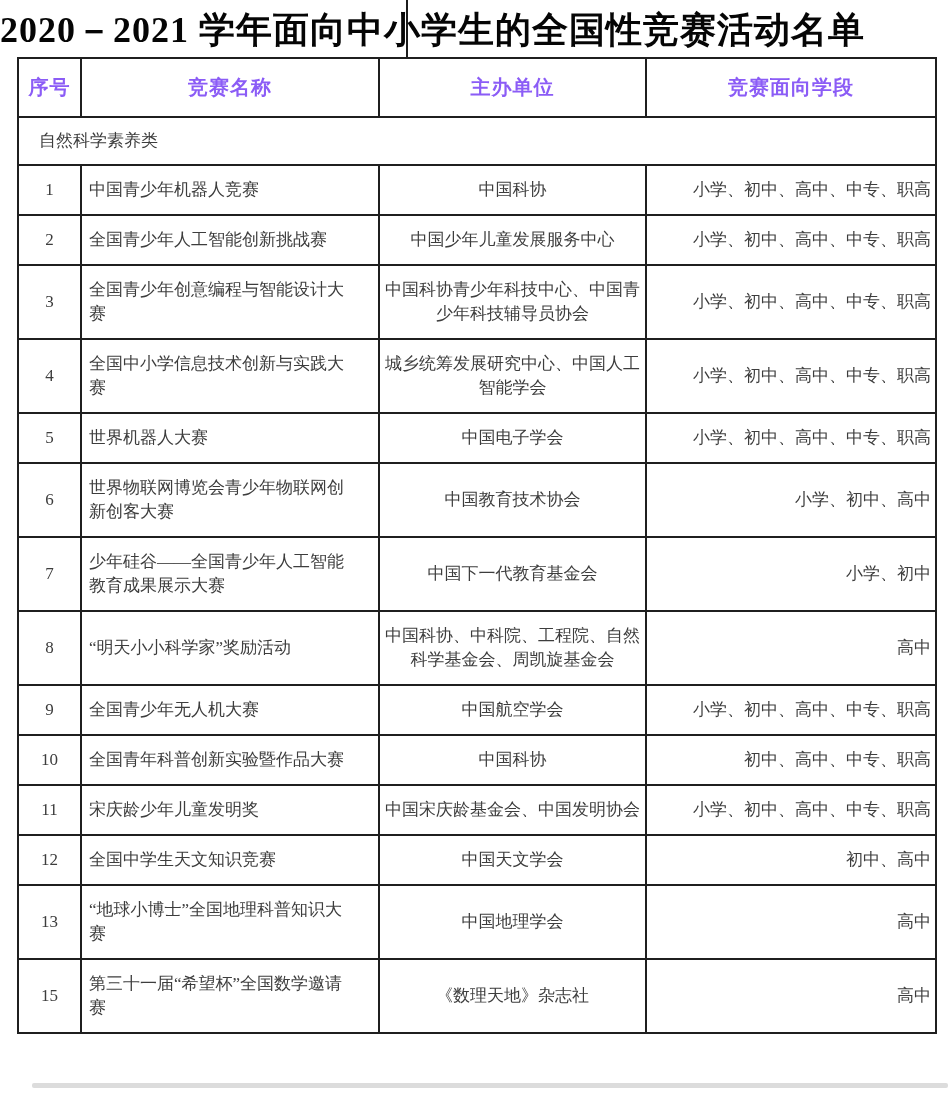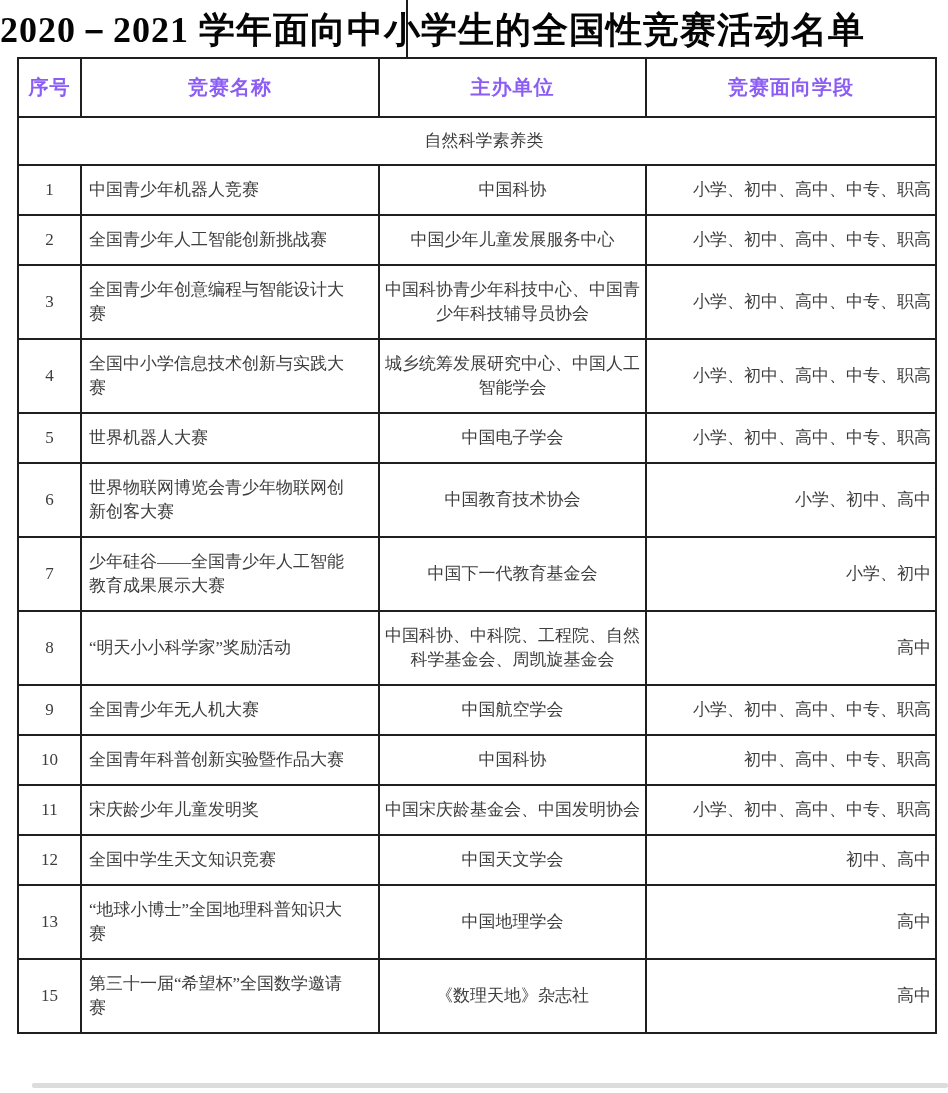--- a/index.html
+++ b/index.html
@@ -56,21 +56,21 @@
     font-size: 17px;
     line-height: 24px;
     color: #3d3d3d;
     padding: 12px 4px;
   }
   td.c-no { text-align: center; }
   td.c-name { text-align: left; padding-left: 7px; padding-right: 29px; }
   td.c-org { text-align: center; padding-left: 4px; padding-right: 4px; }
   td.c-levels { text-align: right; padding-left: 12px; padding-right: 4px; margin-left: 28px; }
   tr.category-row td {
-    text-align: center;
+    text-align: left;
     padding: 11px 6px 11px 20px;
     font-size: 17px;
     color: #3d3d3d;
   }
   .bottom-shadow {
     position: absolute;
     left: 32px;
     right: 0;
     bottom: 5px;
     height: 5px;

